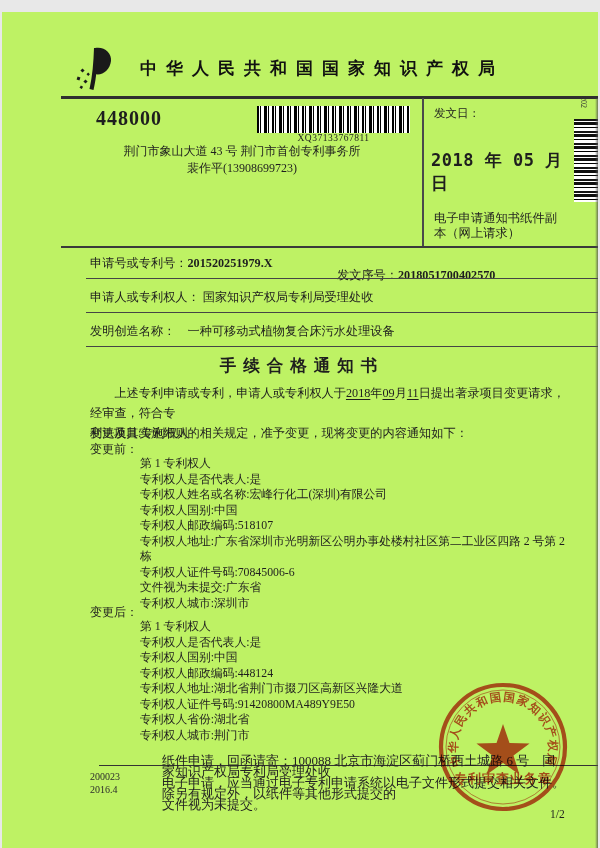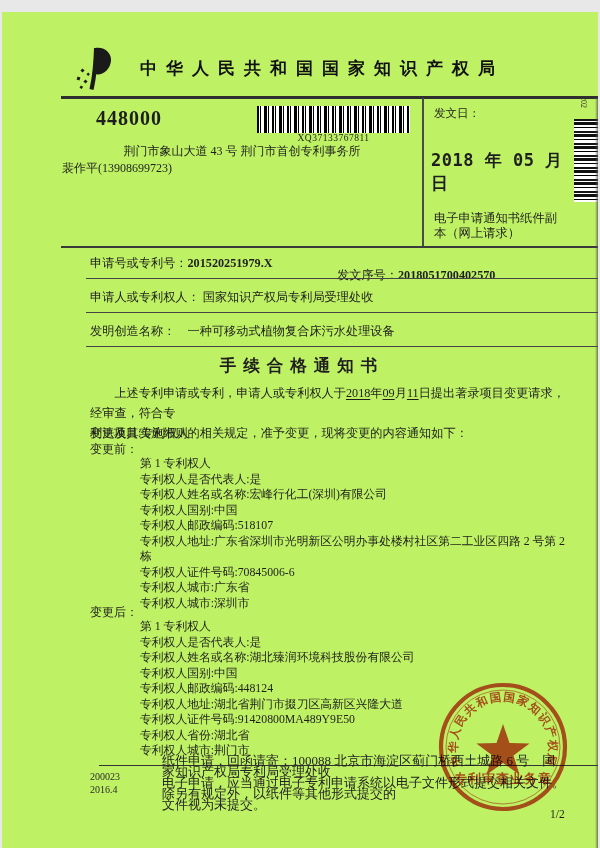--- a/index.html
+++ b/index.html
@@ -14,21 +14,21 @@
     font-size:17px;font-weight:bold;letter-spacing:9px;color:#111;}
   .hrule1{top:84px;left:59px;width:538px;height:2.5px;background:#2f2f2f;}
   .vline{top:86px;left:420px;width:1.5px;height:149px;background:#4a4a4a;}
   .hrule2{top:234px;left:59px;width:538px;height:2px;background:#3a3a3a;}
   
   .mailcode{top:95px;left:94px;font-size:20px;font-weight:bold;letter-spacing:1px;}
   .barcode{top:94px;left:255px;width:153px;height:27px;
     background:repeating-linear-gradient(90deg,#000 0 2px,#fff 2px 3px,#000 3px 4px,#fff 4px 7px,#000 7px 10px,#fff 10px 11px,#000 11px 12px,#fff 12px 15px);}
   .bclabel{top:121px;left:255px;width:153px;text-align:center;font-size:9.5px;letter-spacing:.5px;}
   .addr1{top:131px;left:60px;width:360px;text-align:center;font-size:12px;}
-  .addr2{top:148px;left:60px;width:360px;text-align:left;font-size:12px;}
+  .addr2{top:148px;left:60px;width:360px;text-align:center;font-size:12px;}
   .issuelabel{top:94px;left:432px;font-size:11.5px;}
   .issuedate{top:137px;left:429px;font-size:17px;font-weight:bold;
     font-family:"DejaVu Sans Mono","Liberation Mono",monospace;letter-spacing:.5px;}
   .copynote{top:199px;left:432px;width:131px;font-size:12.3px;line-height:15px;word-break:break-all;}
   .vbarcode{top:107px;left:572px;width:25px;height:83px;
     background:repeating-linear-gradient(180deg,#151515 0 2px,#fff 2px 3px,#101010 3px 6px,#fff 6px 8px,#000 8px 9px,#fff 9px 12px);}
   .vblabel{top:84px;left:577px;font-size:8px;writing-mode:vertical-rl;color:#333;}
   
   .metarow{left:88px;width:500px;font-size:12.2px;}
   .mr1{top:243px;} .mr2{top:277px;} .mr3{top:311px;}
@@ -117,28 +117,27 @@
   <div class="abs chg-item">变更项目:专利权人</div>
   <div class="abs chg-before">变更前：</div>
   <div class="abs dlist dl-before">
       <div>第 1 专利权人</div>
       <div>专利权人是否代表人:是</div>
       <div>专利权人姓名或名称:宏峰行化工(深圳)有限公司</div>
       <div>专利权人国别:中国</div>
       <div>专利权人邮政编码:518107</div>
       <div>专利权人地址:广东省深圳市光明新区公明办事处楼村社区第二工业区四路 2 号第 2 栋</div>
       <div>专利权人证件号码:70845006-6</div>
-      <div>专利权人城市:广东省</div>
+      <div>文件视为未提交:广东省</div>
       <div>专利权人城市:深圳市</div>
     </div>
   <div class="abs chg-after">变更后：</div>
   <div class="abs dlist dl-after">
       <div>第 1 专利权人</div>
       <div>专利权人是否代表人:是</div>
-      <div>专利权人姓名或名称:湖北臻润环境科技股份有限公司</div>
       <div>专利权人国别:中国</div>
       <div>专利权人邮政编码:448124</div>
       <div>专利权人地址:湖北省荆门市掇刀区高新区兴隆大道</div>
       <div>专利权人证件号码:91420800MA489Y9E50</div>
       <div>专利权人省份:湖北省</div>
       <div>专利权人城市:荆门市</div>
     </div>
 
   <div class="abs frule"></div>
   <div class="abs formno">

